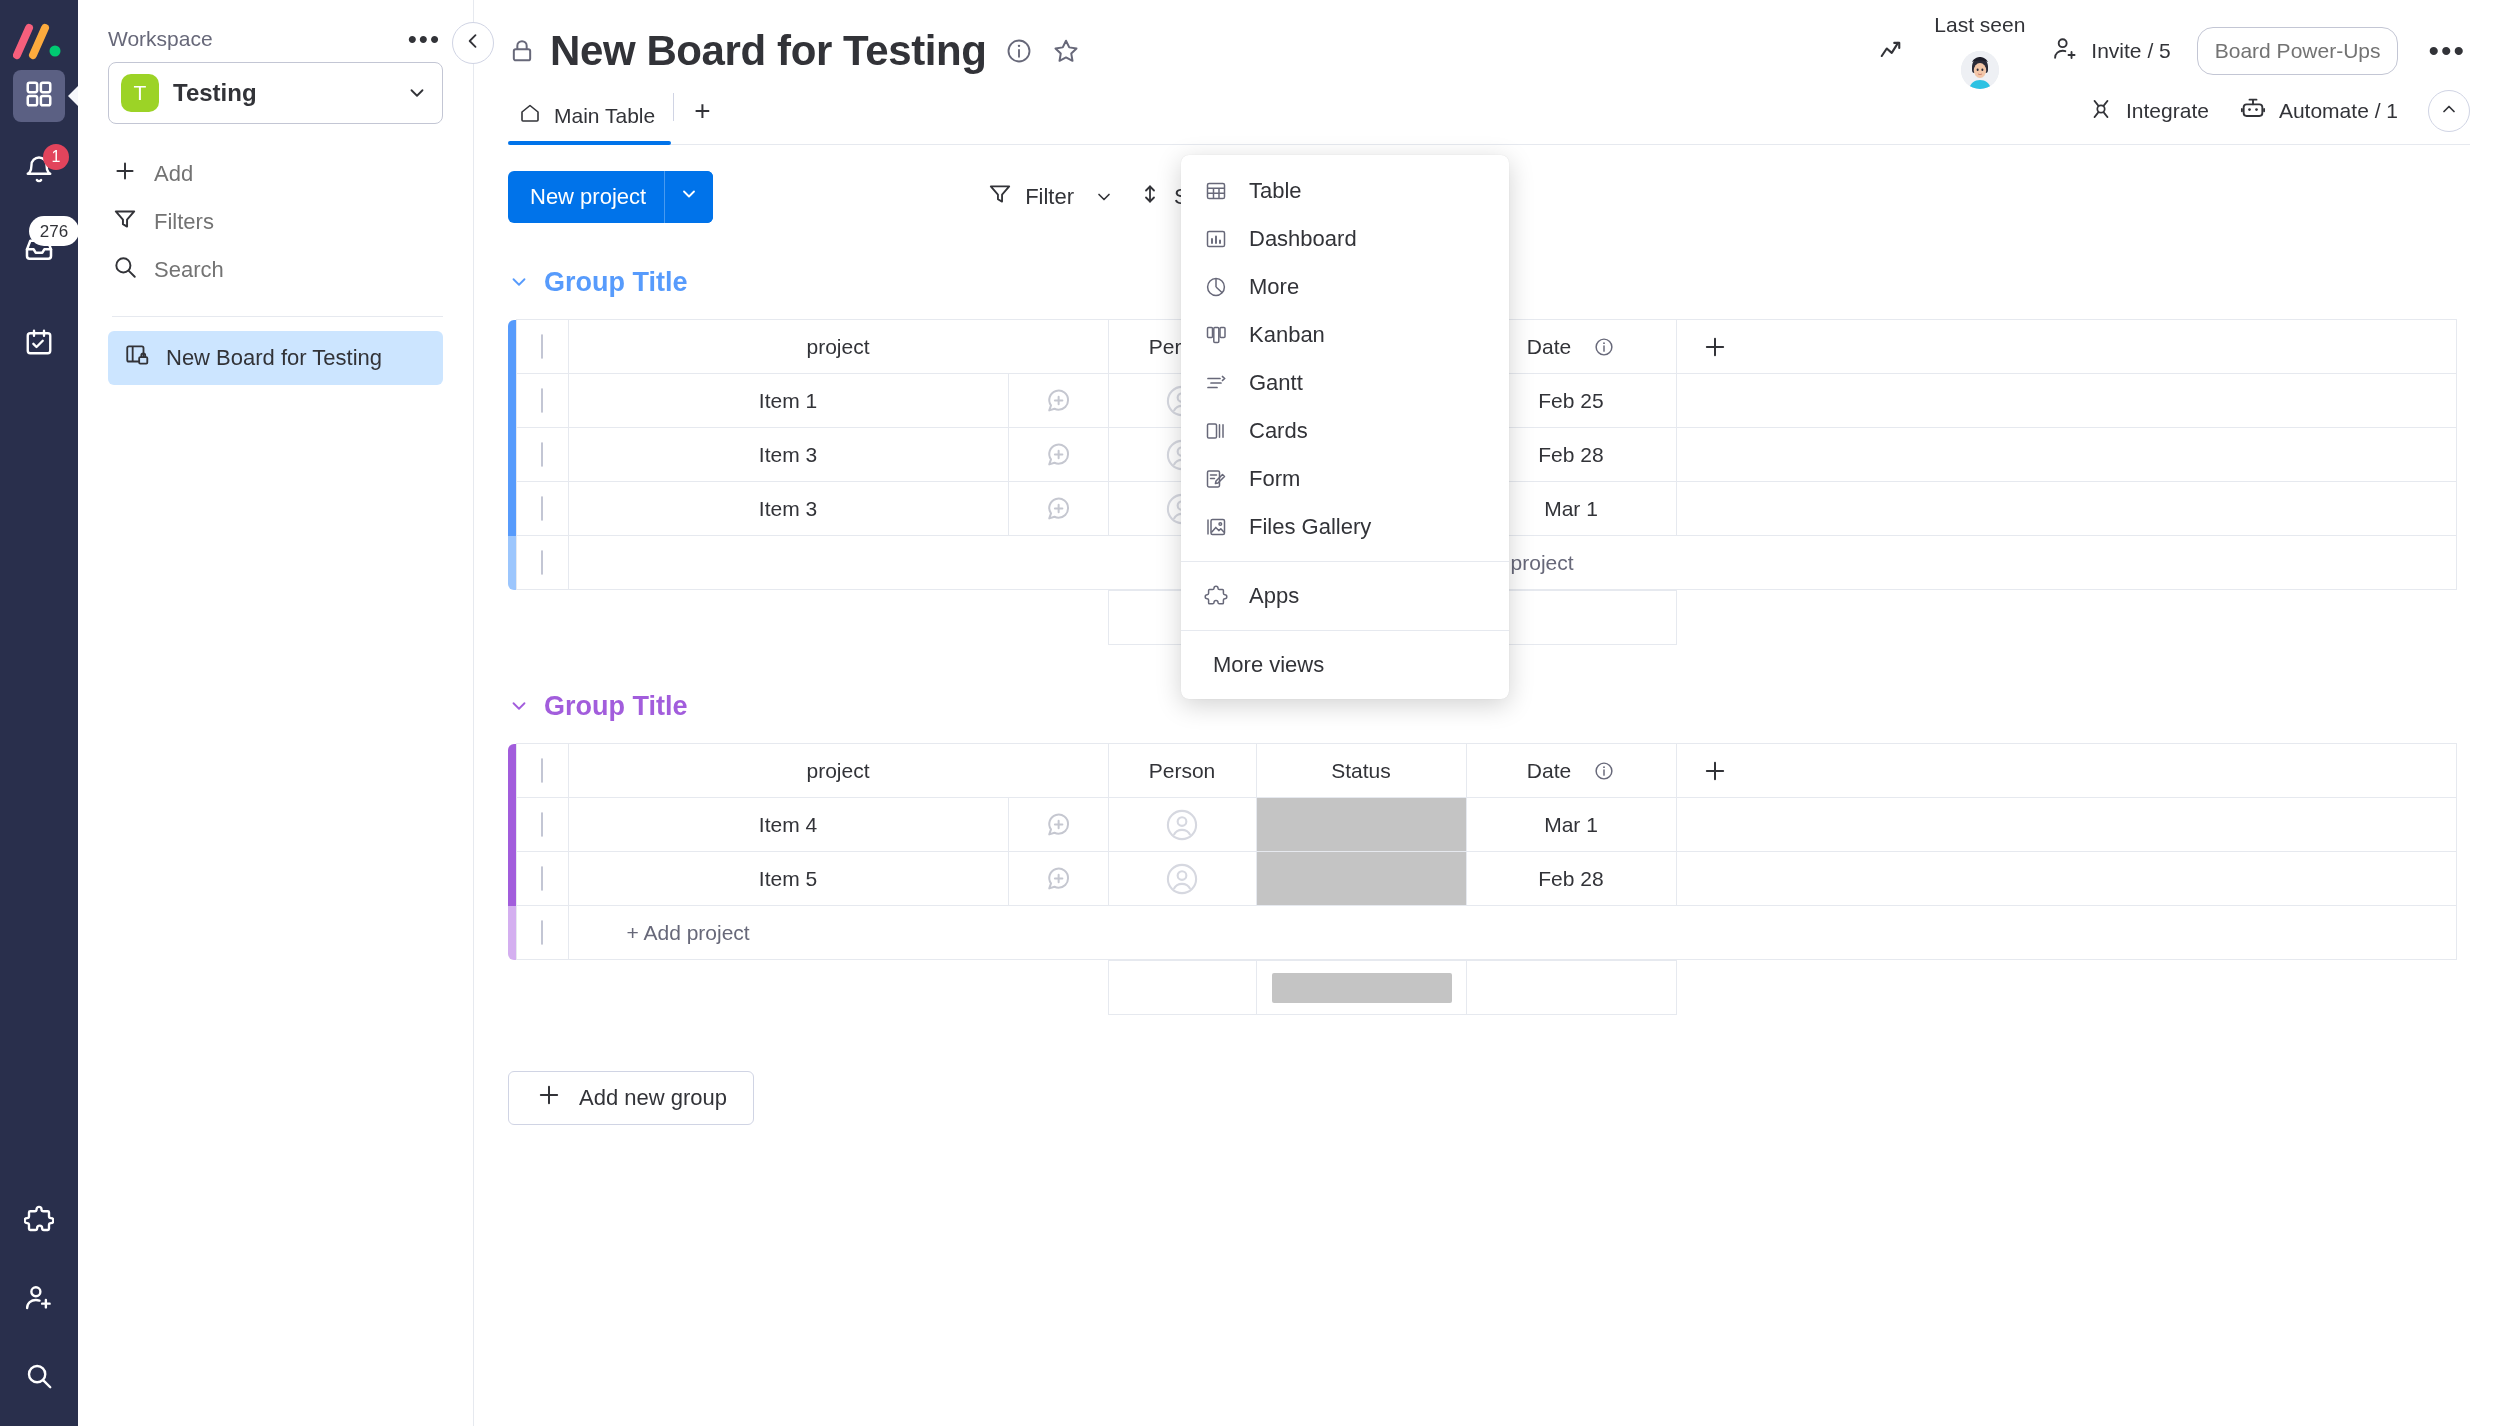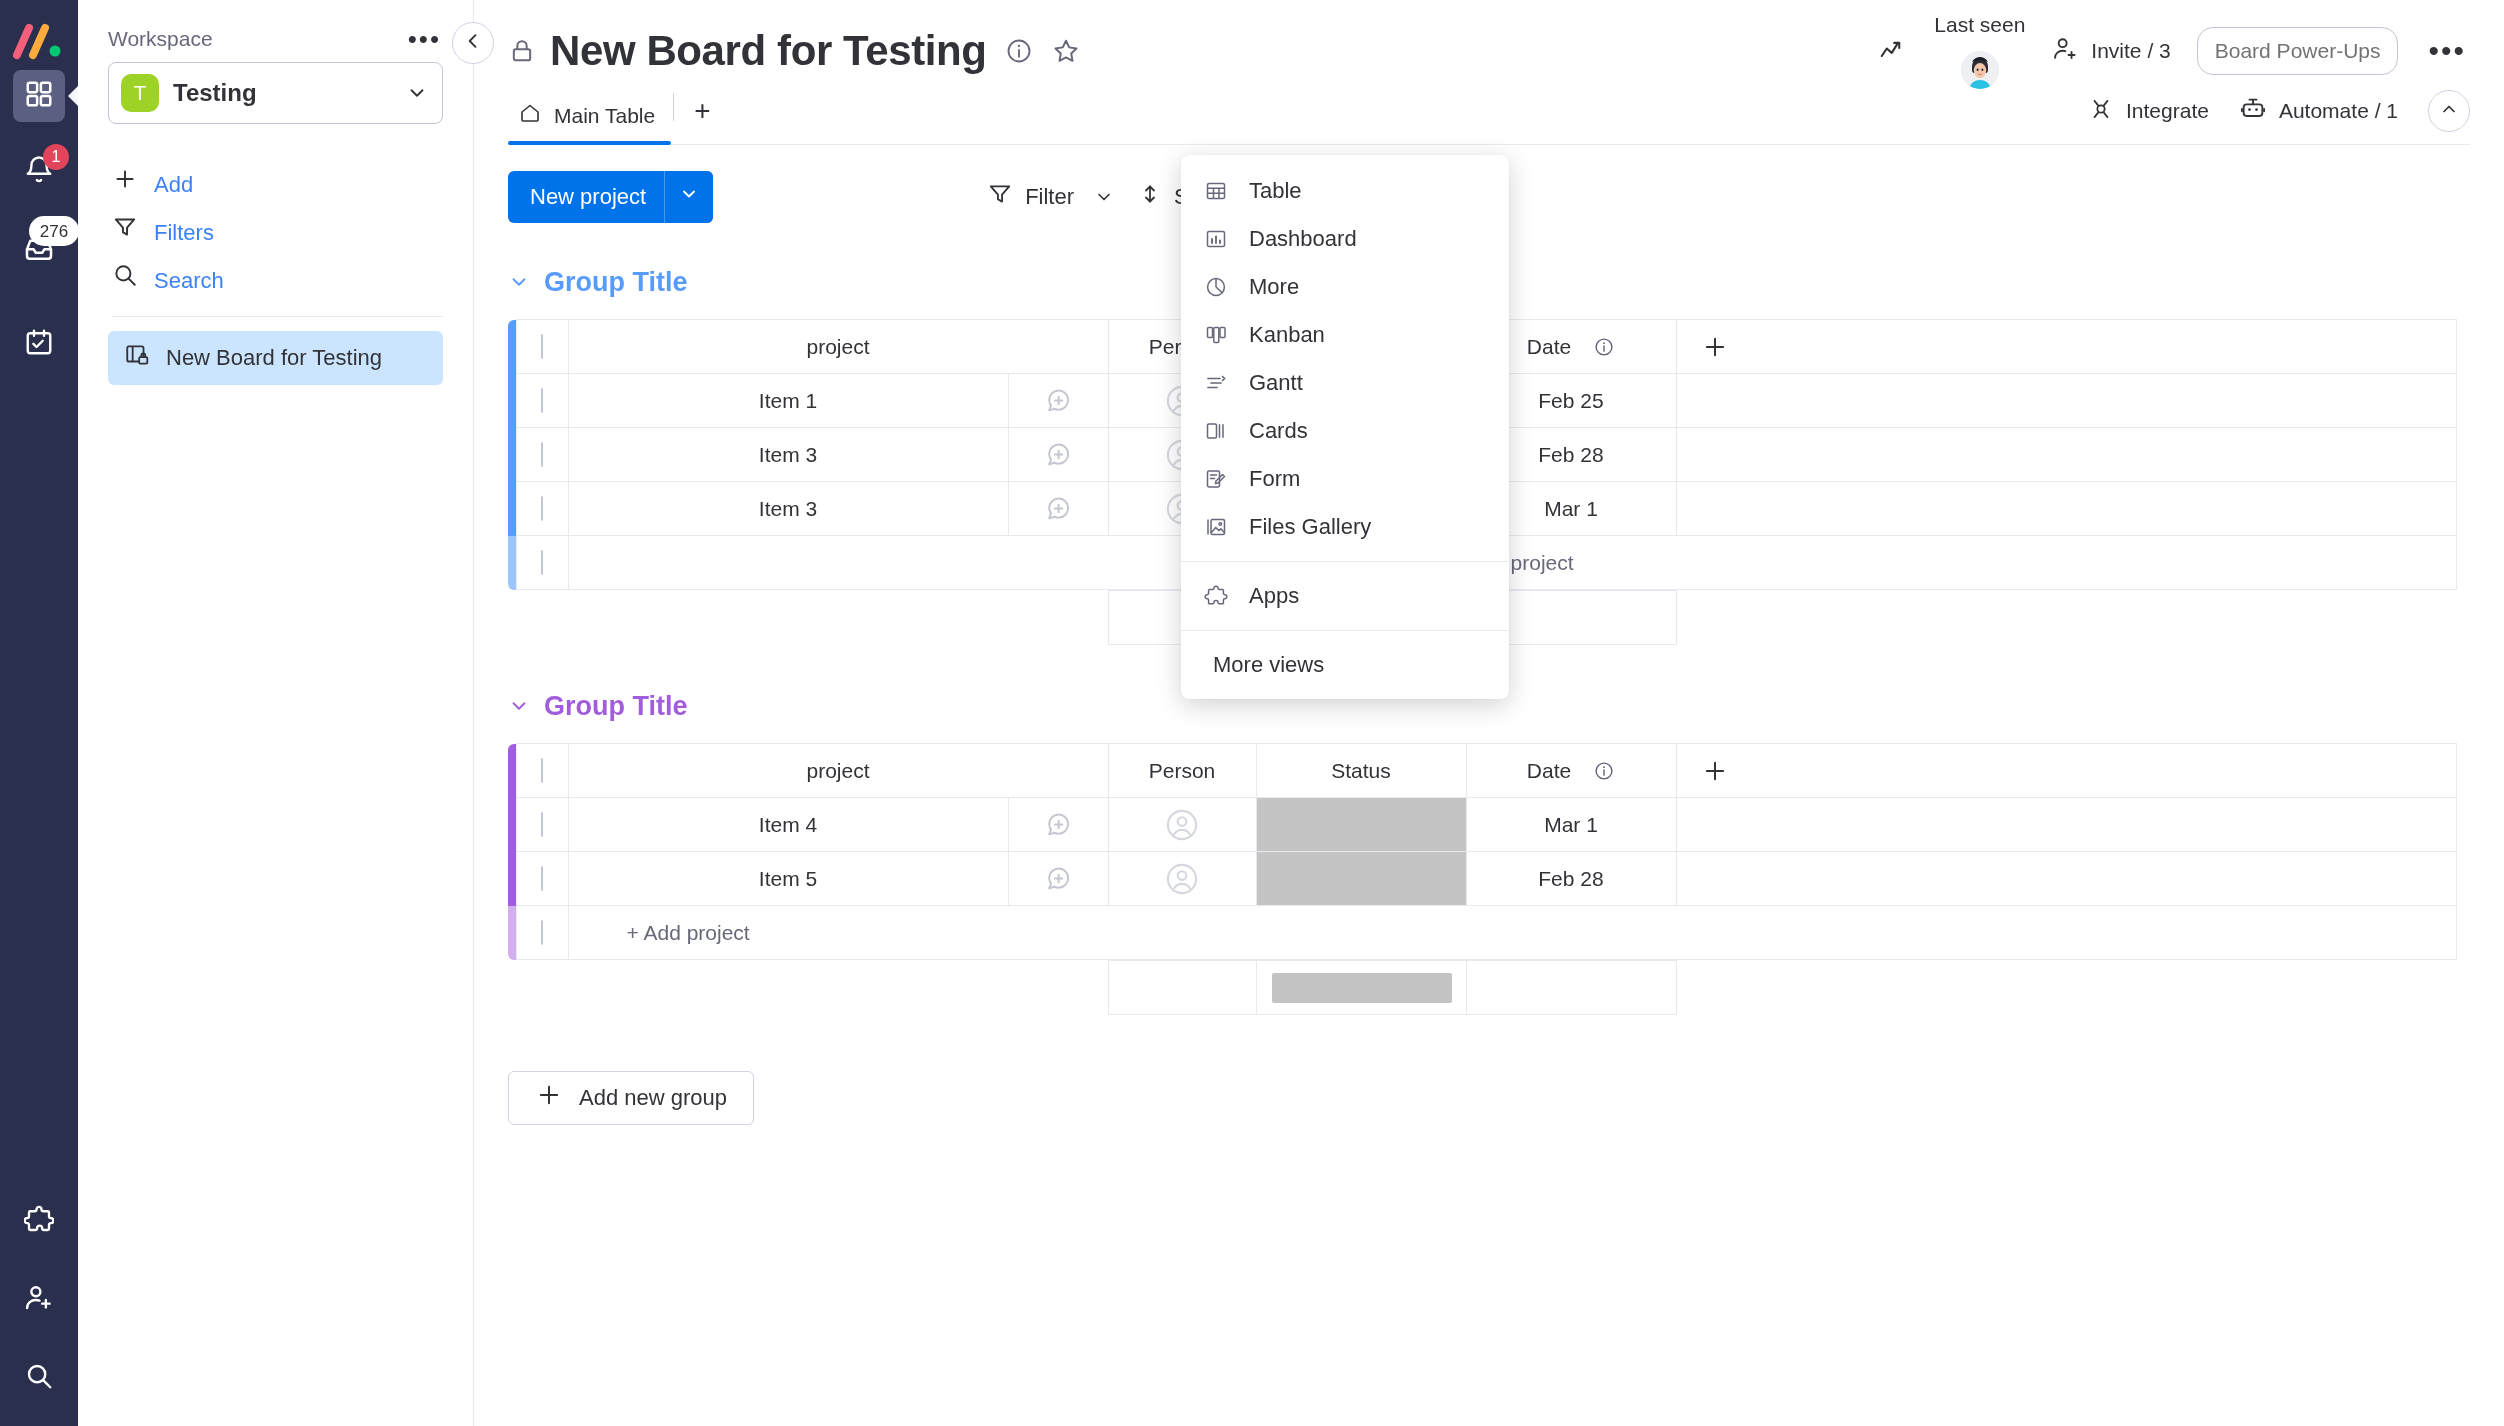--- a/index.html
+++ b/index.html
@@ -70,22 +70,22 @@
   .ws-avatar {
     width: 38px; height: 38px; border-radius: 10px; background: #9cd326;
     color: #fff; font-size: 21px; display:flex;align-items:center;justify-content:center;
     font-weight: 400;
   }
   .ws-name { font-size: 24px; font-weight: 700; color: #323338; flex: 1 1 auto; }
   .chev { color: #323338; display:flex; align-items:center; }
 
   .side-list { margin-top: 26px; }
   .side-item {
-    display: flex; align-items: flex-end; gap: 16px;
-    height: 48px; font-size: 22px; color: #3b82f6; cursor: pointer;
+    display: flex; align-items: center; gap: 16px;
+    height: 48px; font-size: 22px; color: #737373; cursor: pointer;
     padding-left: 4px; border-radius: 6px;
   }
   .side-sep { height:1px; background:#e6e9ef; margin: 22px 0 14px 4px; }
   .board-item {
     display:flex; align-items:center; gap: 16px;
     height: 54px; border-radius: 6px; background: #cce5ff;
     padding: 0 16px; font-size: 22px; color: #323338; cursor:pointer;
     margin-top: 6px;
   }
   .collapse-btn {
@@ -400,21 +400,21 @@
             </span>
           </span>
           <span class="hdr-btn">
             <span>
               <svg width="28" height="28" viewBox="0 0 24 24" fill="none" stroke="#323338" stroke-width="1.6" stroke-linecap="round" stroke-linejoin="round">
                 <circle cx="10" cy="7" r="3.4"></circle>
                   <path d="M3.5 19.5c0-3.8 3-6 6.5-6 .8 0 1.6.1 2.3.4"></path>
                 <path d="M17.6 14.5v5.2M15 17.1h5.2"></path>
               </svg>
             </span>
-            <span>Invite / 3</span>
+            <span>Invite / 5</span>
           </span>
           <span class="powerups">Board Power-Ups</span>
           <span class="dots-btn">•••</span>
         </div>
       </div>
 
       <div class="bh-row2">
         <div class="tabs">
           <div class="tab active">
             <span>

